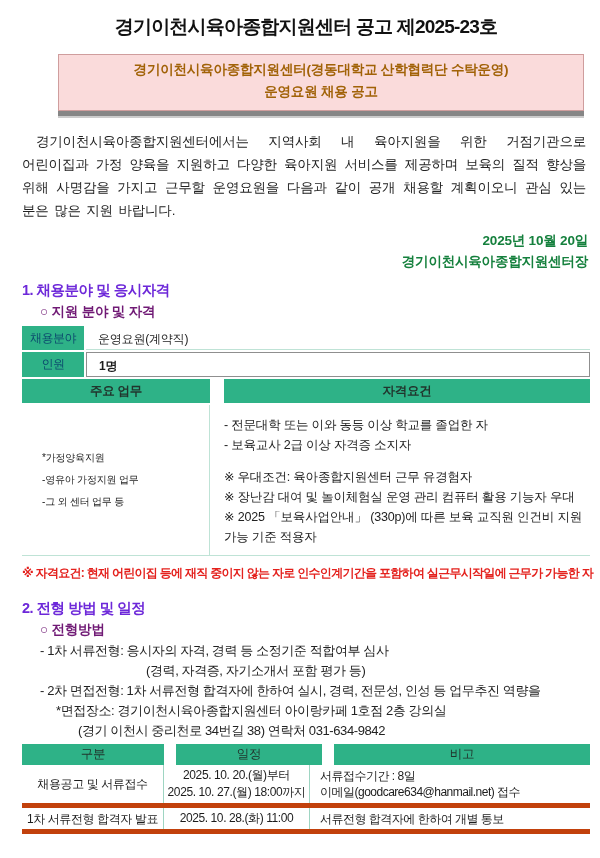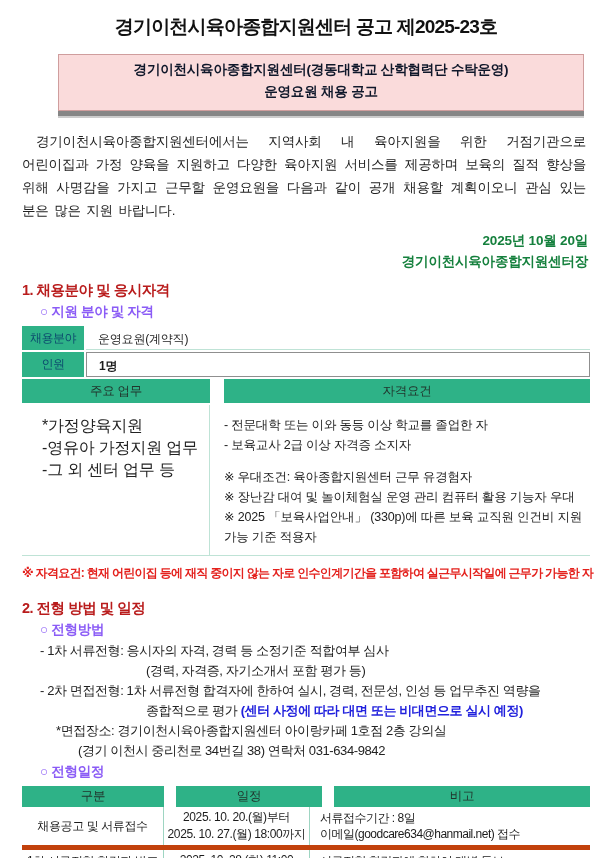--- a/index.html
+++ b/index.html
@@ -14,53 +14,53 @@
   .doc-title{
     margin-top:2px;text-align:center;font-size:19px;font-weight:bold;
     letter-spacing:-0.8px;line-height:26px;color:#111;
   }
 
   
   .banner{
     margin:14px 6px 0 36px;background:#fadbdb;border:1px solid #cf9d9d;
     text-align:center;padding:4px 0 7px;
   }
-  .banner .b-line{font-size:13.5px;font-weight:bold;line-height:22px;color:#0f172a;}
+  .banner .b-line{font-size:13.5px;font-weight:bold;line-height:22px;color:#a16207;}
   .banner-bar{
     margin:0 6px 0 36px;height:5px;background:#868686;border-bottom:2px solid #cccccc;
   }
 
   
   .intro{
     margin:12px 4px 0 0;font-size:13.5px;line-height:23px;
     text-align:justify;word-break:keep-all;text-indent:14px;word-spacing:2px;
     font-weight:500;color:#222;
   }
   .date-block{margin:8px 2px 0 0;text-align:right;font-size:13.5px;font-weight:bold;line-height:21px;color:#15803d;}
 
   
-  .sec-heading{margin-top:8px;font-size:14.5px;font-weight:bold;line-height:20px;color:#b91c1c;letter-spacing:-0.5px;}
-  .sub-heading{margin-top:2px;padding-left:18px;font-size:13.5px;font-weight:bold;line-height:20px;color:#8b5cf6;font-family:Liberation Serif, serif;}
+  .sec-heading{margin-top:8px;font-size:14.5px;font-weight:bold;line-height:20px;color:#6d28d9;letter-spacing:-0.5px;}
+  .sub-heading{margin-top:2px;padding-left:18px;font-size:13.5px;font-weight:bold;line-height:20px;color:#701a75;}
 
   
   .t1{margin-top:4px;width:568px;display:grid;grid-template-columns:62px 1fr;gap:2px;background:#fff;}
   .t1 .cell-green{
     background:#2eb287;color:#0c4a6e;display:flex;align-items:center;justify-content:center;
     font-size:12px;letter-spacing:-0.5px;
   }
   .t1 .cell-val{background:#fff;border-bottom:1px solid #bfe3d6;display:flex;align-items:center;
     font-size:12px;padding:5px 0 1px 12px;}
   .t1 .cell-count{border:1px solid #8f8f8f;font-weight:bold;}
-  .t1 .hdr-row{grid-column:1 / 3;display:grid;grid-template-columns:188px 1fr;gap:14px;}
+  .t1 .hdr-row{grid-column:1 / 3;display:grid;grid-template-columns:188px 1fr;gap:14px;font-weight:bold;}
   .t1 .hdr-cell{background:#2eb287;color:#21352d;text-align:center;font-size:12.5px;line-height:24px;letter-spacing:-0.3px;}
   .t1 .body-row{grid-column:1 / 3;display:grid;grid-template-columns:188px 1fr;}
   .t1 .duties{
     border-bottom:1px solid #bfe3d6;border-right:1px solid #bfe3d6;
-    display:flex;flex-direction:column;
-    padding:10px 4px 10px 20px;font-size:16px;line-height:22px;color:#222;
+    display:flex;flex-direction:column;justify-content:center;
+    padding:10px 4px 10px 20px;font-size:10px;line-height:22px;color:#222;
   }
   .t1 .quals{
     border-bottom:1px solid #bfe3d6;padding:10px 8px 8px 14px;font-size:12.5px;line-height:20px;color:#222;
     word-break:keep-all;text-align:justify;
   }
   .t1 .quals .spacer{height:12px;}
   .red-note{
     margin-top:9px;color:#e4211d;font-weight:bold;font-size:12px;
     letter-spacing:-0.7px;white-space:nowrap;line-height:16px;
   }
@@ -141,26 +141,24 @@
 
   <div class="red-note">※ 자격요건: 현재 어린이집 등에 재직 중이지 않는 자로 인수인계기간을 포함하여 실근무시작일에 근무가 가능한 자</div>
 
   <div class="sec-heading sec2-heading">2. 전형 방법 및 일정</div>
   <div class="sub-heading">○ 전형방법</div>
 
   <div class="m-block">
     <div class="m-line">- 1차 서류전형: 응시자의 자격, 경력 등 소정기준 적합여부 심사</div>
     <div class="m-line m-indent">(경력, 자격증, 자기소개서 포함 평가 등)</div>
     <div class="m-line">- 2차 면접전형: 1차 서류전형 합격자에 한하여 실시, 경력, 전문성, 인성 등 업무추진 역량을</div>
-    <div class="m-line m-indent"><span>종합적으로 평가 </span><span class="blue-strong">(센터 사정에 따라 대면 또는 비대면으로 실시 예정)</span></div>
     <div class="m-line m-sub">*면접장소: 경기이천시육아종합지원센터 아이랑카페 1호점 2층 강의실</div>
     <div class="m-line m-sub2">(경기 이천시 중리천로 34번길 38)   연락처 031-634-9842</div>
   </div>
 
-  <div class="sub-heading">○ 전형일정</div>
 
   <div class="t2">
     <div class="hdr">
       <div>구분</div>
       <div>일정</div>
       <div>비고</div>
     </div>
 
     <div class="row">
       <div class="c1">채용공고 및 서류접수</div>

